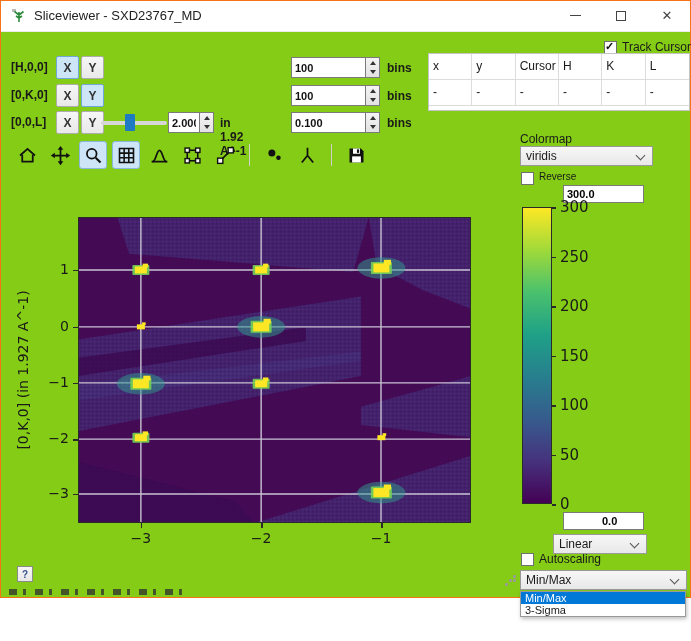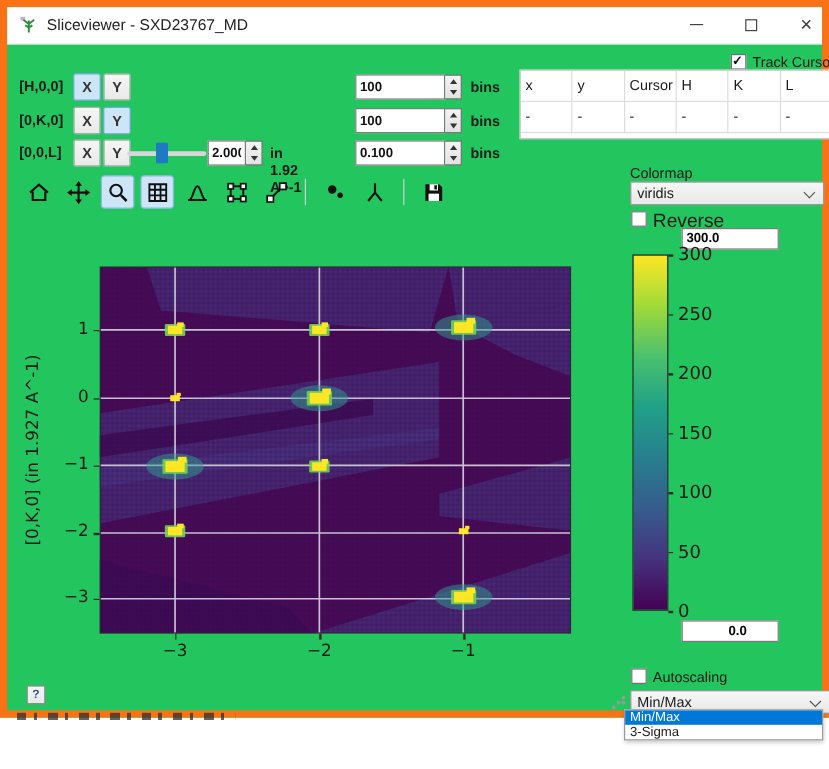--- a/index.html
+++ b/index.html
@@ -1,19 +1,19 @@
 <!DOCTYPE html>
 <html><head>
 <meta charset="utf-8">
 <style>
   html,body{margin:0;padding:0;background:#fff;}
   #screen{position:relative;width:691px;height:641px;background:#fff;
           font-family:"Liberation Sans",sans-serif;color:#1a1a1a;overflow:hidden;}
-  .window{position:absolute;left:0;top:0;width:691px;height:598px;background:#22c55e;
-          border:6px solid #f97316;box-sizing:border-box;}
+  .window{position:absolute;left:0;top:0;width:691px;height:598px;background:#84cc16;
+          border:1px solid #f97316;box-sizing:border-box;}
   
   .titlebar{position:absolute;left:0;top:0;right:0;height:30px;background:#fff;border-bottom:1px solid #ececec;}
   .app-icon{position:absolute;left:10px;top:7px;width:16px;height:16px;}
   .title-text{position:absolute;left:33px;top:7px;font-size:13px;color:#222;white-space:nowrap;}
   .win-btn{position:absolute;top:0;width:46px;height:29px;display:flex;align-items:center;justify-content:center;}
   .win-btn.min{left:551px;} .win-btn.max{left:597px;} .win-btn.close{left:643px;}
   .glyph-min{width:11px;height:1px;background:#444;}
   .glyph-max{width:10px;height:10px;border:1px solid #444;box-sizing:border-box;}
   .glyph-close{font-size:13px;color:#444;line-height:1;}
   
@@ -69,23 +69,23 @@
   .xtick-label{position:absolute;width:40px;text-align:center;font-family:"DejaVu Sans",sans-serif;font-size:14px;color:#1a1a1a;}
   .ytick-mark{position:absolute;width:5px;height:1.5px;background:#2a2a2a;}
   .xtick-mark{position:absolute;width:1.5px;height:5px;background:#2a2a2a;}
   
   .cmap-label{position:absolute;left:519px;top:131px;font-size:12px;}
   .combo{position:absolute;height:20px;box-sizing:border-box;border:1px solid #999;
          background:linear-gradient(#f7f7f7,#e8e8e8);font-size:12px;}
   .combo .combo-text{position:absolute;left:5px;top:2px;white-space:nowrap;}
   .combo::after{content:"";position:absolute;right:8px;top:5px;width:6px;height:6px;
                 border-right:1.5px solid #555;border-bottom:1.5px solid #555;transform:rotate(45deg);}
-  .cmap-combo{left:519px;top:145px;width:162px;}
+  .cmap-combo{left:519px;top:145px;width:133px;}
   .reverse-row{position:absolute;left:520px;top:170px;}
-  .reverse-label{position:absolute;left:18px;top:0;font-size:16px;white-space:nowrap;}
+  .reverse-label{position:absolute;left:18px;top:0;font-size:10px;white-space:nowrap;}
   .clim-input{position:absolute;width:81px;height:18px;box-sizing:border-box;border:1px solid #7a7a7a;
               font-family:"Liberation Sans",sans-serif;font-size:11px;font-weight:600;padding:0 3px;background:#fff;}
   .max-input{left:562px;top:184px;}
   .min-input{left:562px;top:511px;padding-left:38px;}
   .colorbar{position:absolute;left:521px;top:206px;width:30px;height:297px;border:1px solid #2a2a2a;box-sizing:border-box;}
   .cbar-ticks{position:absolute;left:551px;top:206px;width:60px;height:297px;}
   .cbar-tick{position:absolute;left:0;}
   .cbar-tick .dash{position:absolute;left:0;top:0;width:4px;height:1.5px;background:#2a2a2a;}
   .cbar-tick .lab{position:absolute;left:8px;top:-9px;font-family:"DejaVu Sans",sans-serif;font-size:15px;color:#1a1a1a;}
   .scale-combo{left:552px;top:533px;width:94px;}
@@ -416,20 +416,23 @@
         <div class="cbar-tick" style="top: 247.5px;">
           <span class="dash"></span>
           <span class="lab">50</span>
         </div>
         <div class="cbar-tick" style="top: 297px;">
           <span class="dash"></span>
           <span class="lab">0</span>
         </div>
       </div>
     <input class="clim-input min-input" value="0.0" style="">
+    <div class="combo scale-combo">
+      <span class="combo-text">Linear</span>
+    </div>
     <div class="autoscale-row">
       <span class="checkbox" id="autoscale-cb"></span>
       <span class="autoscale-label">Autoscaling</span>
     </div>
     <div class="combo norm-combo">
       <span class="combo-text">Min/Max</span>
     </div>
     <div class="size-grip">
         <i></i>
         <i></i>

